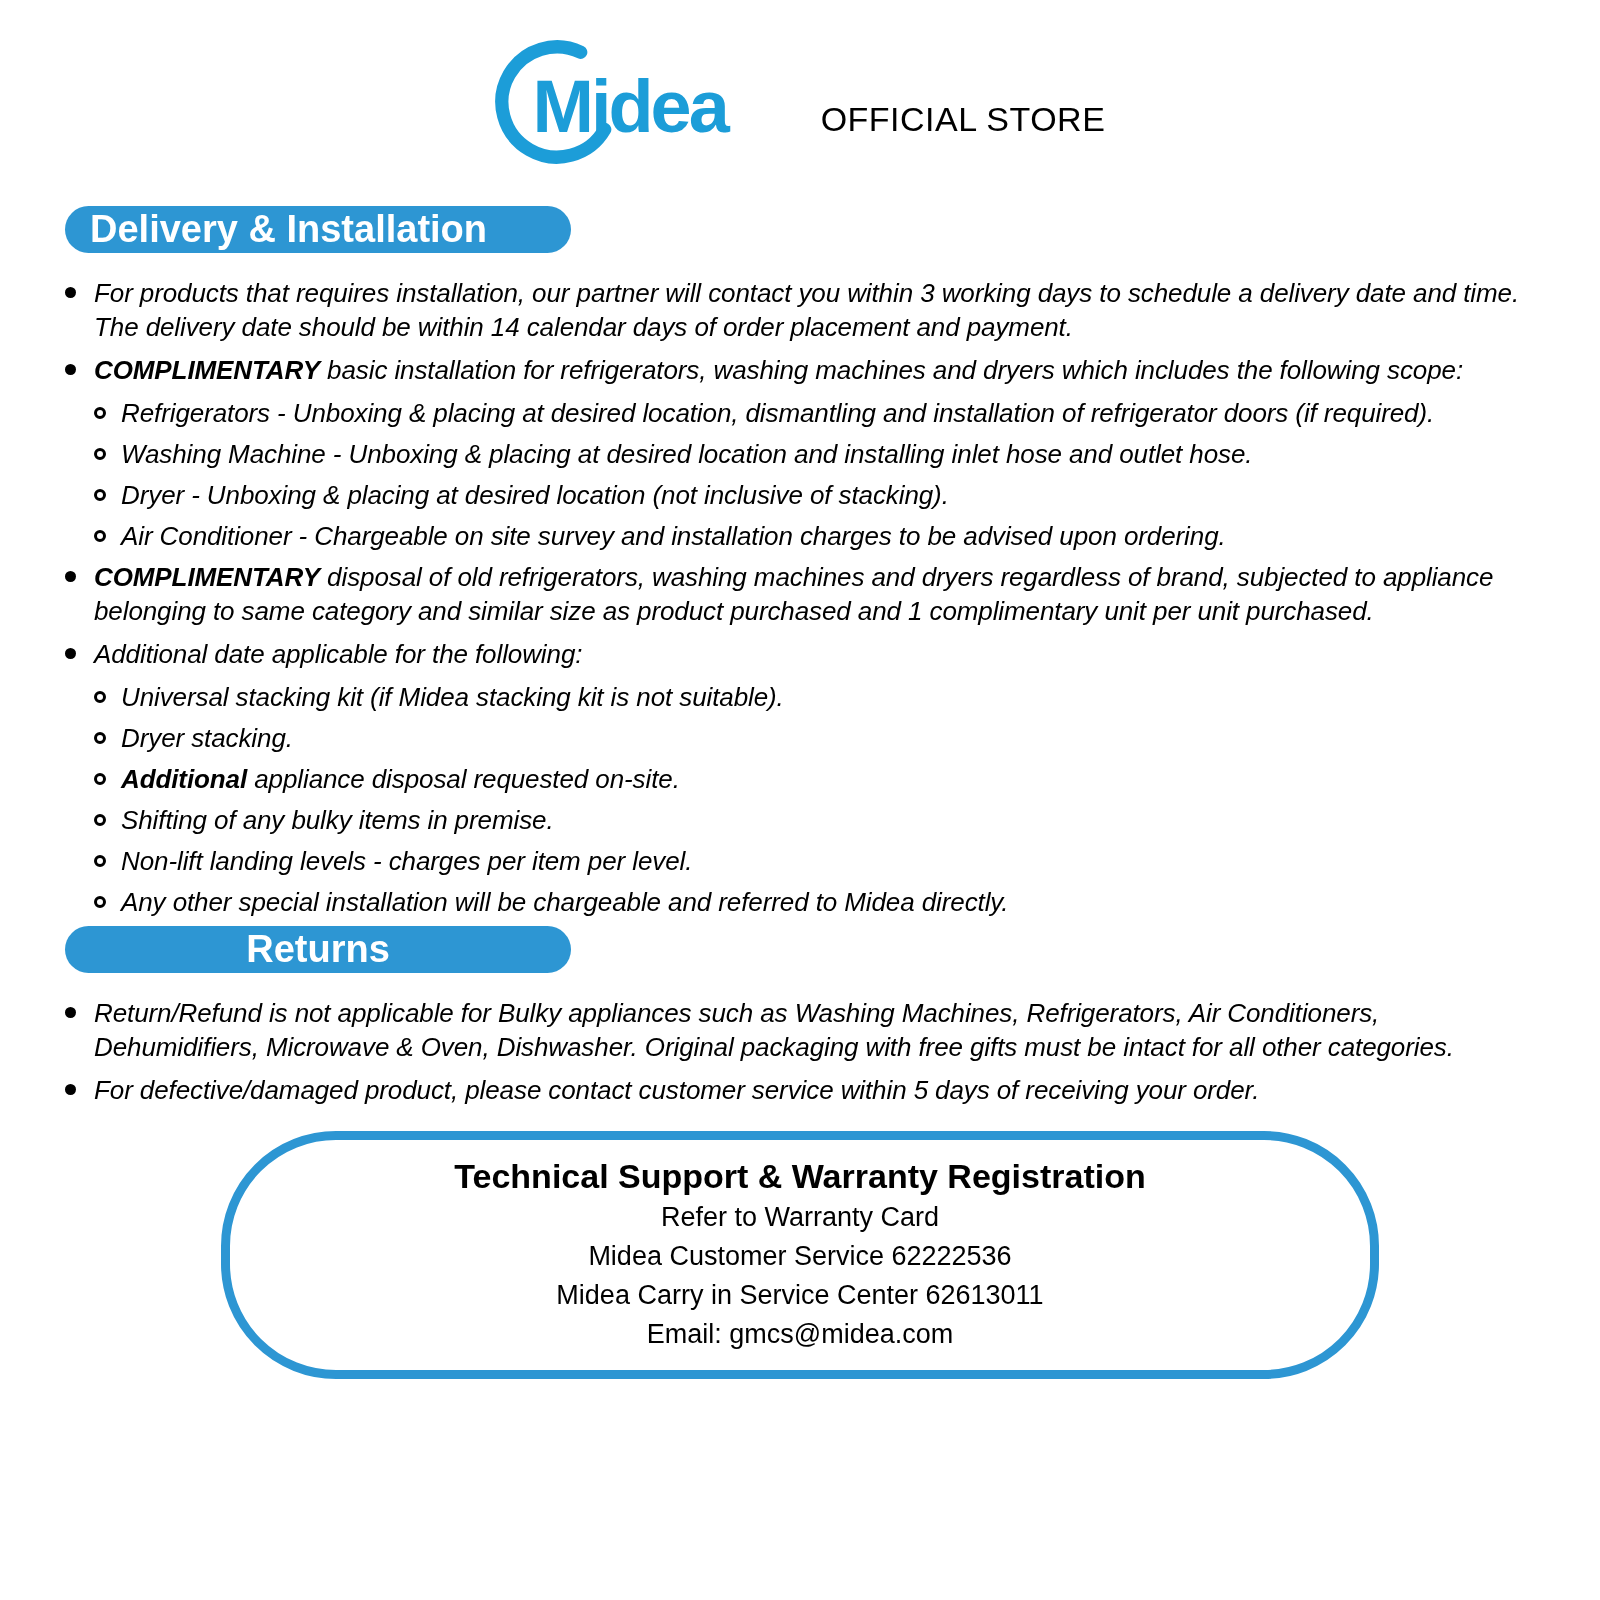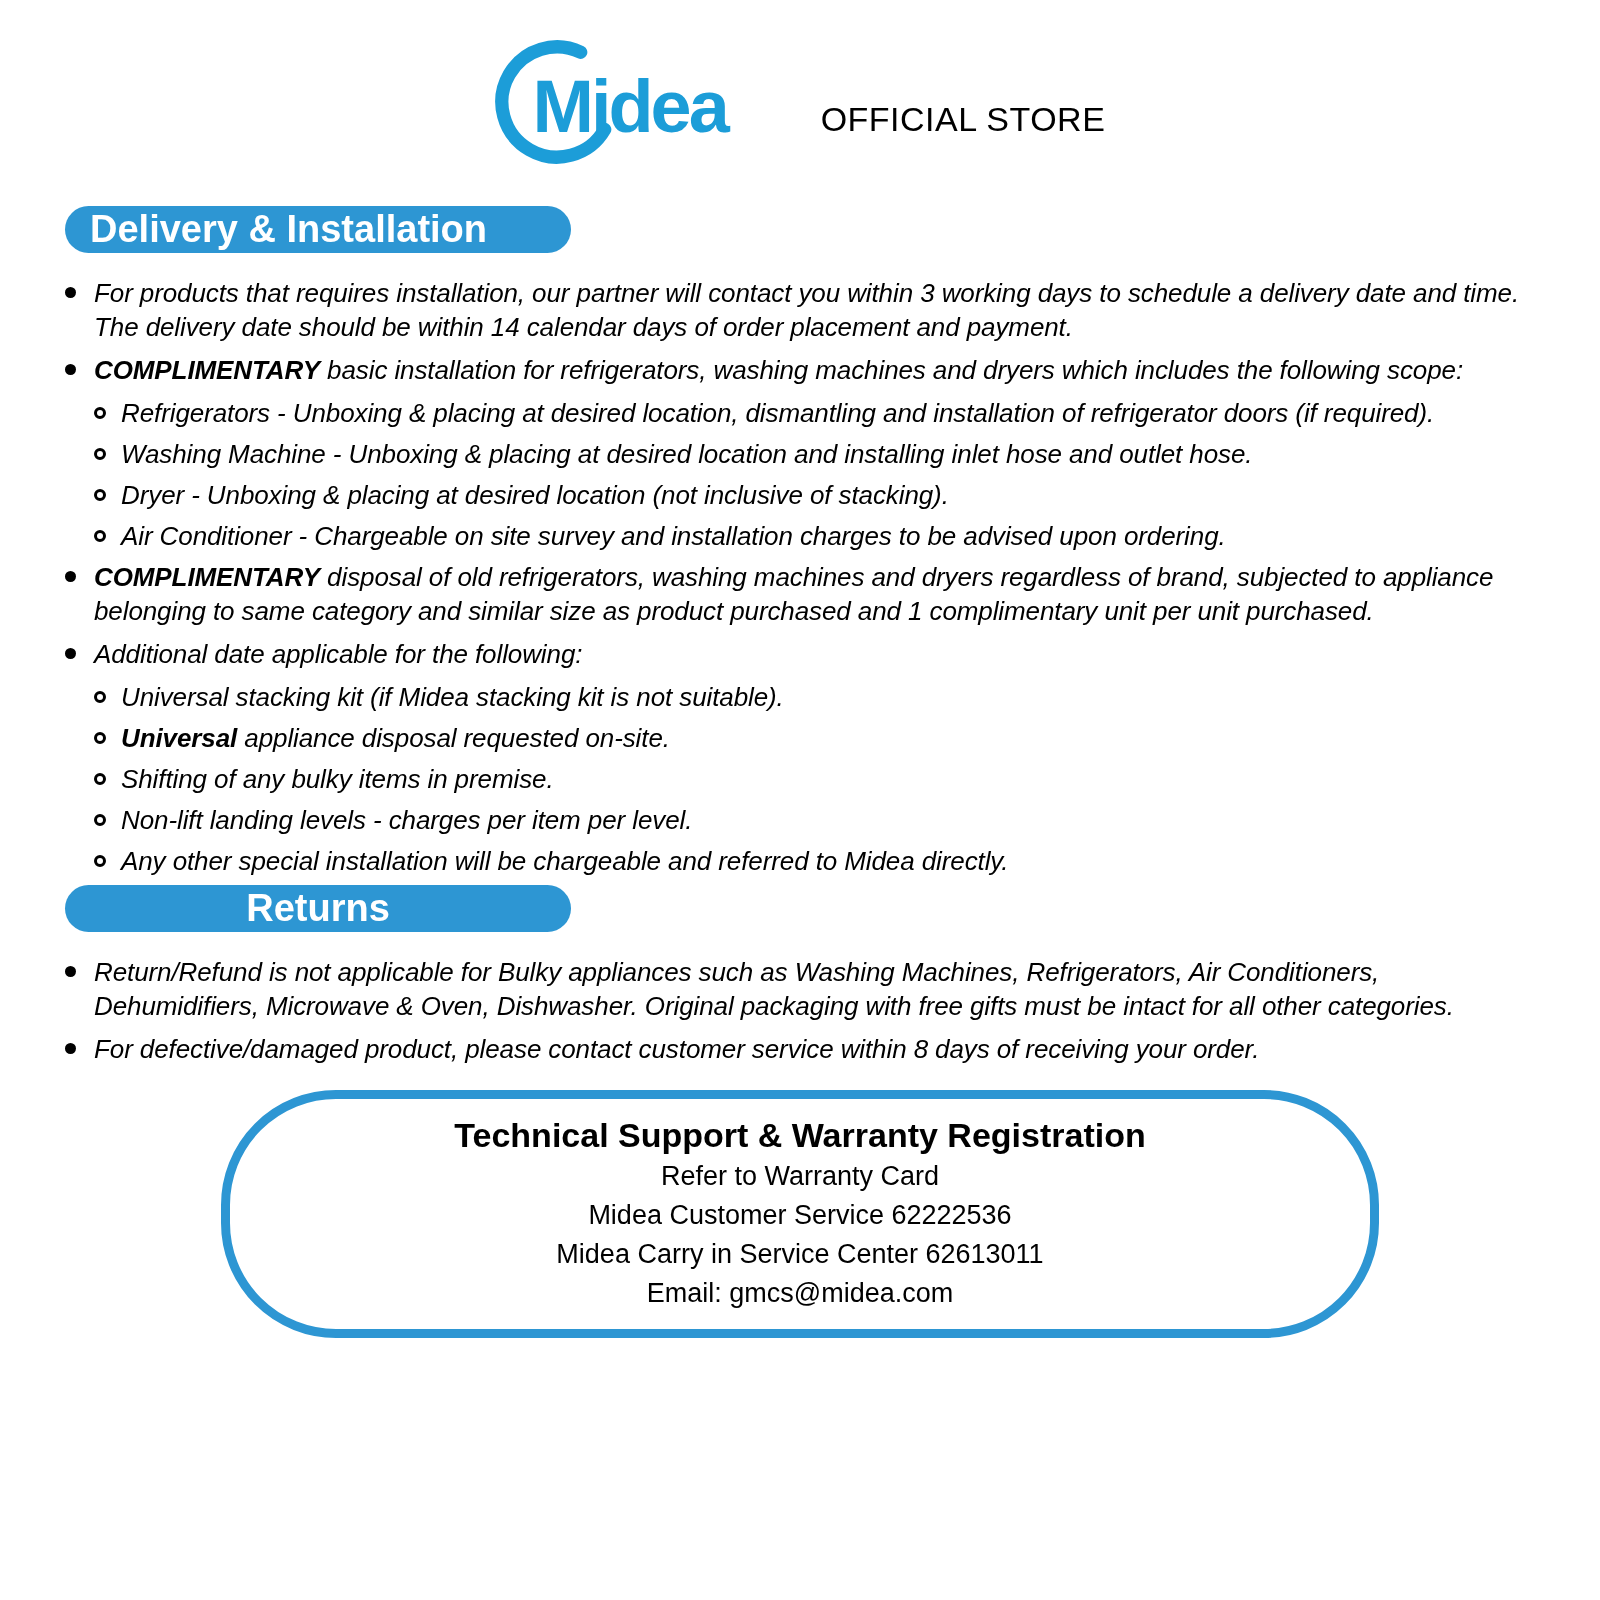--- a/index.html
+++ b/index.html
@@ -144,21 +144,25 @@
       <div class="item level1">
         <span class="marker-disc"></span>
         <span class="item-text">Additional date applicable for the following:</span>
       </div>
       <div class="item level2">
         <span class="marker-circle"></span>
         <span class="item-text">Universal stacking kit (if Midea stacking kit is not suitable).</span>
       </div>
       <div class="item level2">
         <span class="marker-circle"></span>
-        <span class="item-text"><b>Universal</b> appliance disposal requested on-site.</span>
+        <span class="item-text">Dryer stacking.</span>
+      </div>
+      <div class="item level2">
+        <span class="marker-circle"></span>
+        <span class="item-text"><b>Additional</b> appliance disposal requested on-site.</span>
       </div>
       <div class="item level2">
         <span class="marker-circle"></span>
         <span class="item-text">Shifting of any bulky items in premise.</span>
       </div>
       <div class="item level2">
         <span class="marker-circle"></span>
         <span class="item-text">Non-lift landing levels - charges per item per level.</span>
       </div>
       <div class="item level2">
@@ -171,21 +175,21 @@
     <span>Returns</span>
   </div>
 
   <div class="list">
       <div class="item level1">
         <span class="marker-disc"></span>
         <span class="item-text">Return/Refund is not applicable for Bulky appliances such as Washing Machines, Refrigerators, Air Conditioners, Dehumidifiers, Microwave &amp; Oven, Dishwasher. Original packaging with free gifts must be intact for all other categories.</span>
       </div>
       <div class="item level1">
         <span class="marker-disc"></span>
-        <span class="item-text">For defective/damaged product, please contact customer service within 8 days of receiving your order.</span>
+        <span class="item-text">For defective/damaged product, please contact customer service within 5 days of receiving your order.</span>
       </div>
     </div>
 
   <div class="support-box">
     <div class="support-title">Technical Support &amp; Warranty Registration</div>
     <div>
         <div class="support-line">Refer to Warranty Card</div>
         <div class="support-line">Midea Customer Service 62222536</div>
         <div class="support-line">Midea Carry in Service Center 62613011</div>
         <div class="support-line">Email: gmcs@midea.com</div>

